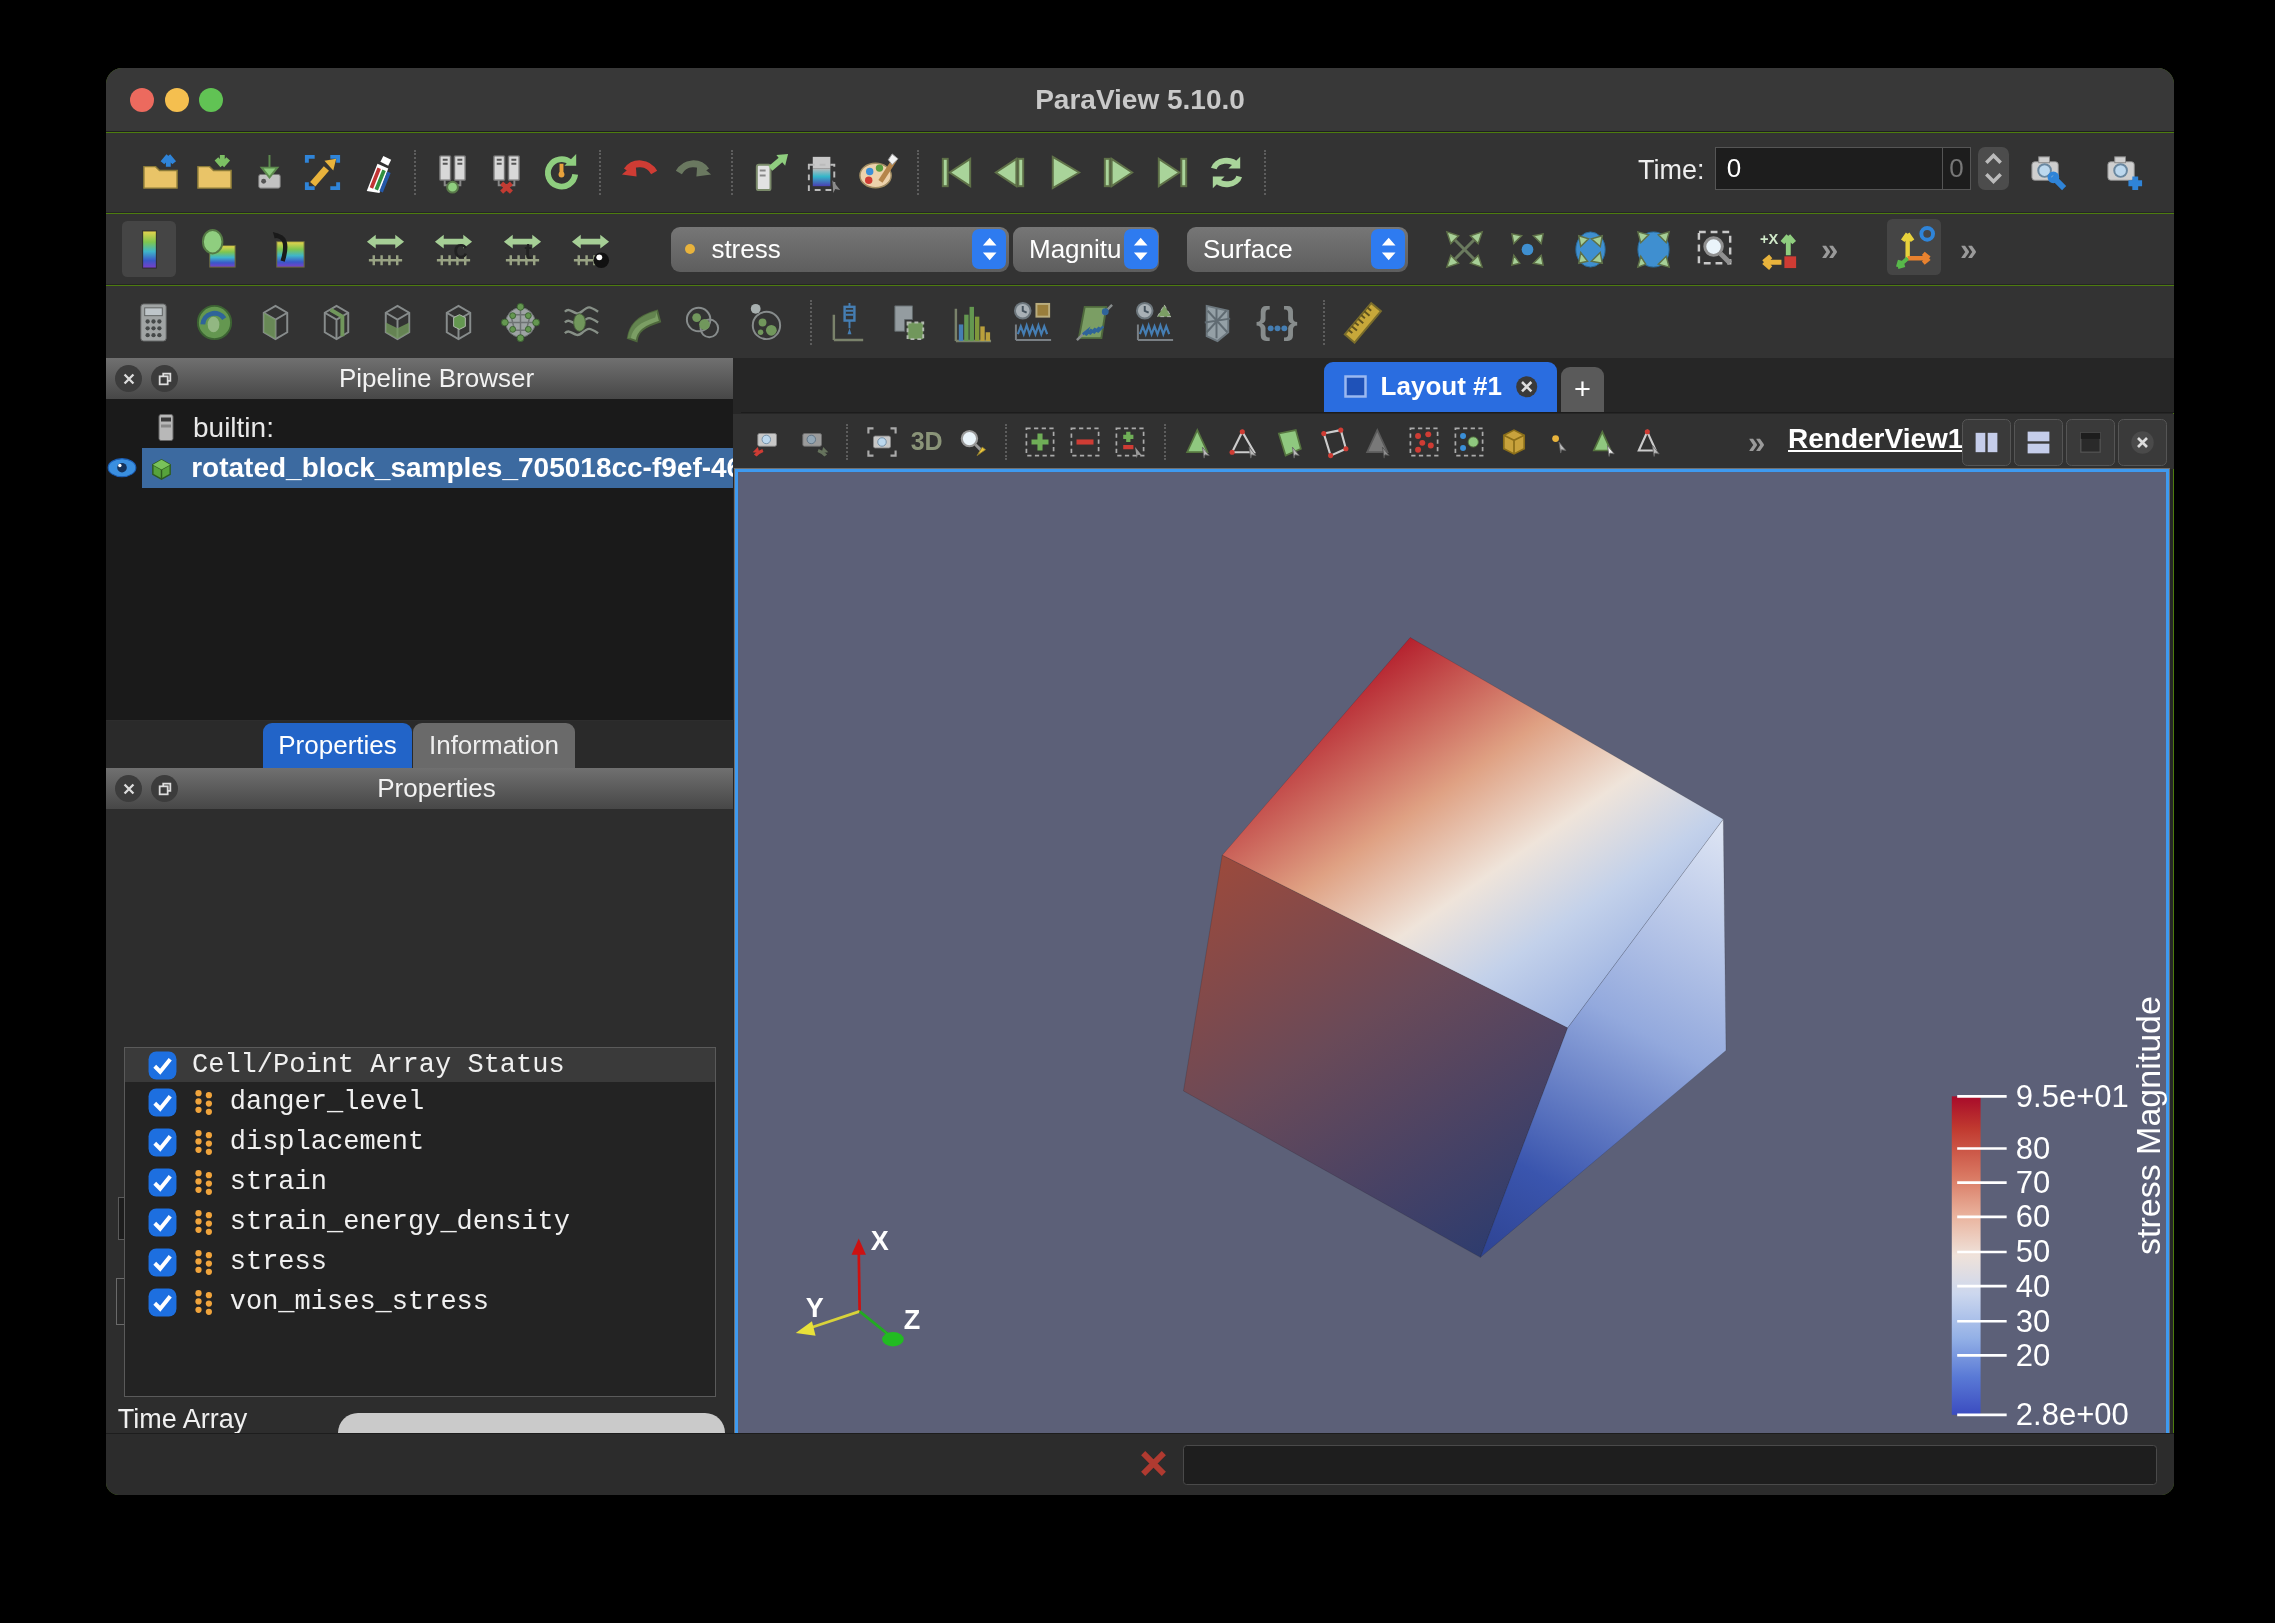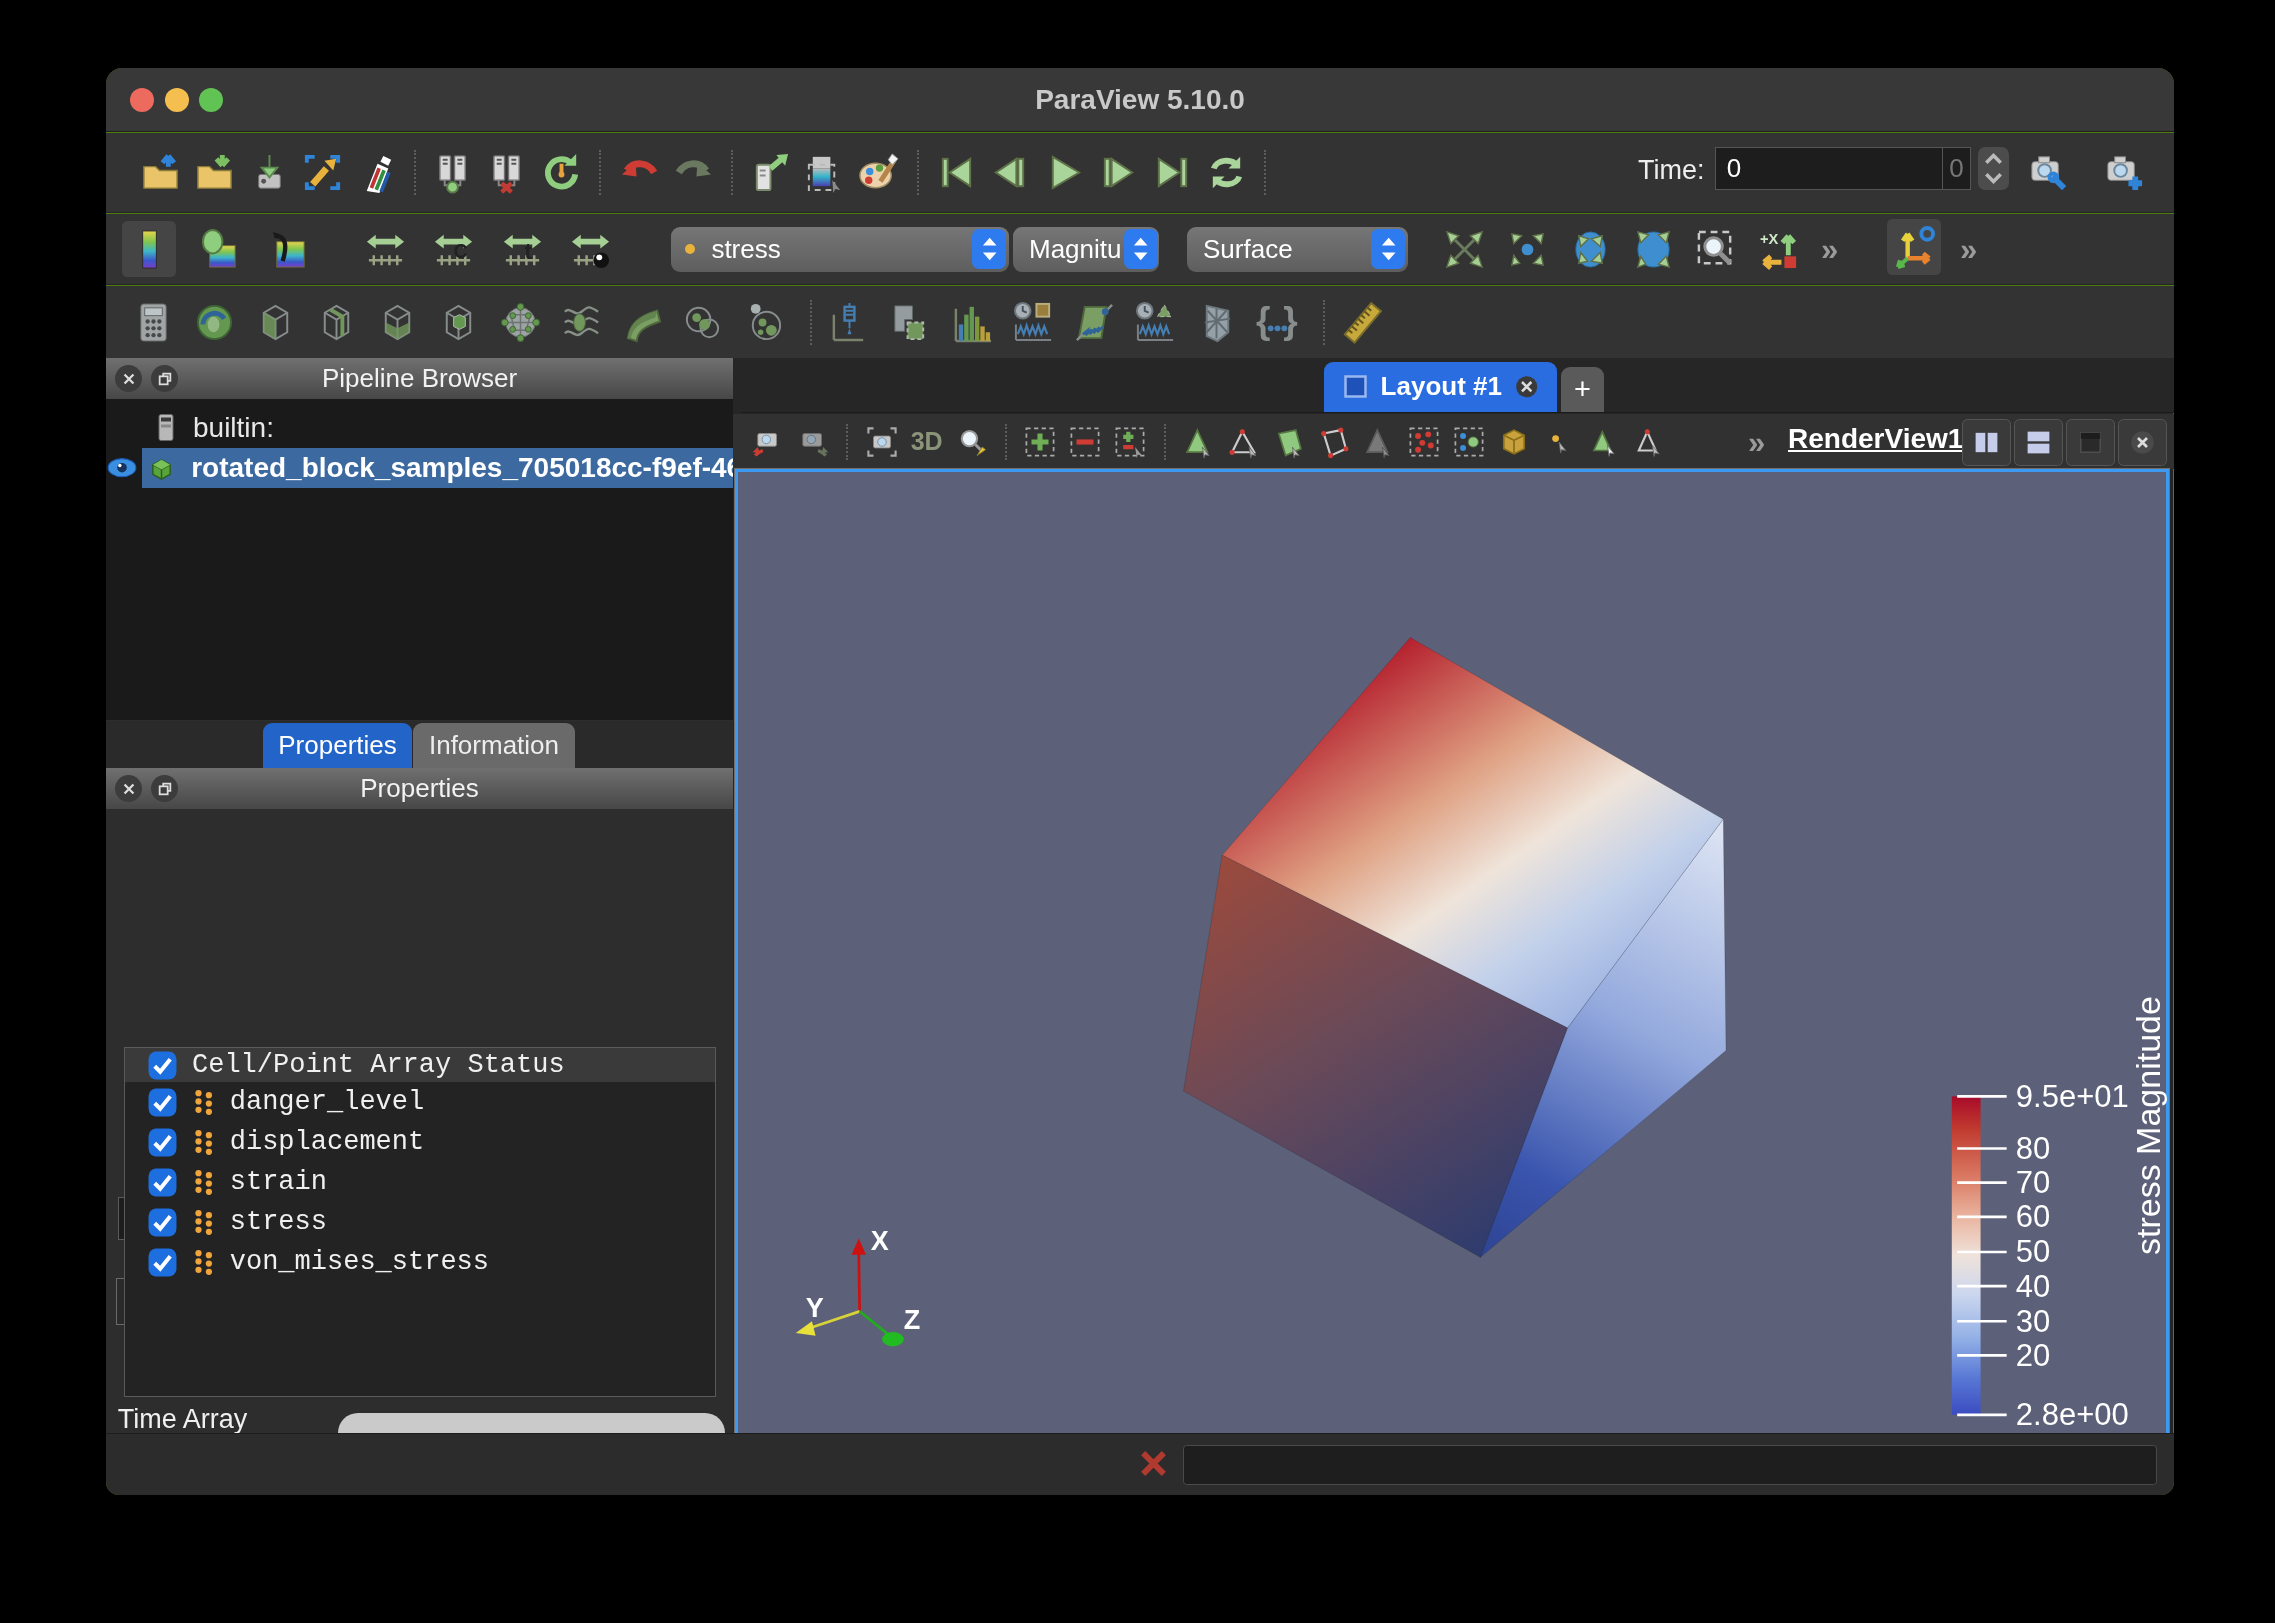--- a/index.html
+++ b/index.html
@@ -24,21 +24,21 @@
   #row3 .tb{opacity:.82;margin-right:7.2px;}
   
   .combo{position:absolute;top:12.6px;height:45px;background:linear-gradient(#767676,#5e5e5e);border-radius:9px;display:flex;align-items:center;color:#fff;font-size:26px;overflow:hidden;}
   .combo .lbl{padding-left:16px;white-space:nowrap;flex:1;}
   .combo .spin{width:34px;height:40px;margin:0 2.7px;background:#2e7bf0;border-radius:7.2px;flex:0 0 34px;display:flex;align-items:center;justify-content:center;}
   .dot-y{width:10px;height:10px;border-radius:50%;background:#e8b33c;margin-left:14.4px;flex:0 0 10px;}
   
   .timefield{position:absolute;top:14.4px;height:41px;background:#1d1d1d;border:1.8px solid #555;color:#fff;font-size:26px;padding-left:10.8px;display:flex;align-items:center;}
   
   #leftpanel{position:absolute;left:0;top:290px;width:627px;height:1076px;background:#2d2d2d;overflow:hidden;}
-  .phdr{position:absolute;left:0;width:100%;height:41px;background:linear-gradient(#707070,#474747);display:flex;align-items:center;justify-content:center;color:#f2f2f2;font-size:26px;}
+  .phdr{position:absolute;left:0;width:100%;height:41px;background:linear-gradient(#707070,#474747);display:flex;align-items:center;justify-content:center;color:#f2f2f2;font-size:26px;padding-left:17px;}
   .phdr .hicons{position:absolute;left:9px;top:7.2px;display:flex;gap:9px;}
   .hic{width:27px;height:27px;border-radius:50%;background:#3c3c3c;display:flex;align-items:center;justify-content:center;}
   .hic svg{width:16px;height:16px;}
   #pipearea{position:absolute;left:0;top:41px;width:100%;height:321px;background:#1a1a1a;}
   .prow{position:absolute;display:flex;align-items:center;color:#e8e8e8;font-size:28px;gap:17px;}
   #selrow{background:#3c6aa0;color:#fff;font-weight:bold;}
   .tabsrow{position:absolute;top:363px;left:0;width:100%;height:48px;background:#2a2a2a;}
   .tab{position:absolute;top:1.8px;height:46px;border-radius:9px 9px 0 0;display:flex;align-items:center;justify-content:center;font-size:26px;}
   
   .btn{position:absolute;height:49px;border-radius:9px;display:flex;align-items:center;justify-content:center;gap:10.8px;font-size:27px;font-weight:bold;color:#f0f0f0;background:#5b5b5b;}
@@ -803,20 +803,37 @@
         <svg class="dots" viewBox="0 0 22 26">
               <g fill="#f0a43c">
                 <circle cx="6" cy="4" r="3"></circle>
                 <circle cx="16" cy="6" r="3"></circle>
                 <circle cx="6" cy="12" r="3"></circle>
                 <circle cx="16" cy="14" r="3"></circle>
                 <circle cx="6" cy="20" r="3"></circle>
                 <circle cx="16" cy="22" r="3"></circle>
               </g>
             </svg>
+        <span>strain_energy_density</span>
+      </div>
+      <div class="lrow">
+        <svg class="cb" viewBox="0 0 20 20">
+              <rect x="1" y="1" width="18" height="18" rx="5" fill="#1d6fe0"></rect>
+              <path d="M5 10.5l3.5 3.5L15 6" stroke="#fff" stroke-width="2.6" fill="none"></path>
+            </svg>
+        <svg class="dots" viewBox="0 0 22 26">
+              <g fill="#f0a43c">
+                <circle cx="6" cy="4" r="3"></circle>
+                <circle cx="16" cy="6" r="3"></circle>
+                <circle cx="6" cy="12" r="3"></circle>
+                <circle cx="16" cy="14" r="3"></circle>
+                <circle cx="6" cy="20" r="3"></circle>
+                <circle cx="16" cy="22" r="3"></circle>
+              </g>
+            </svg>
         <span>stress</span>
       </div>
       <div class="lrow">
         <svg class="cb" viewBox="0 0 20 20">
               <rect x="1" y="1" width="18" height="18" rx="5" fill="#1d6fe0"></rect>
               <path d="M5 10.5l3.5 3.5L15 6" stroke="#fff" stroke-width="2.6" fill="none"></path>
             </svg>
         <svg class="dots" viewBox="0 0 22 26">
               <g fill="#f0a43c">
                 <circle cx="6" cy="4" r="3"></circle>

